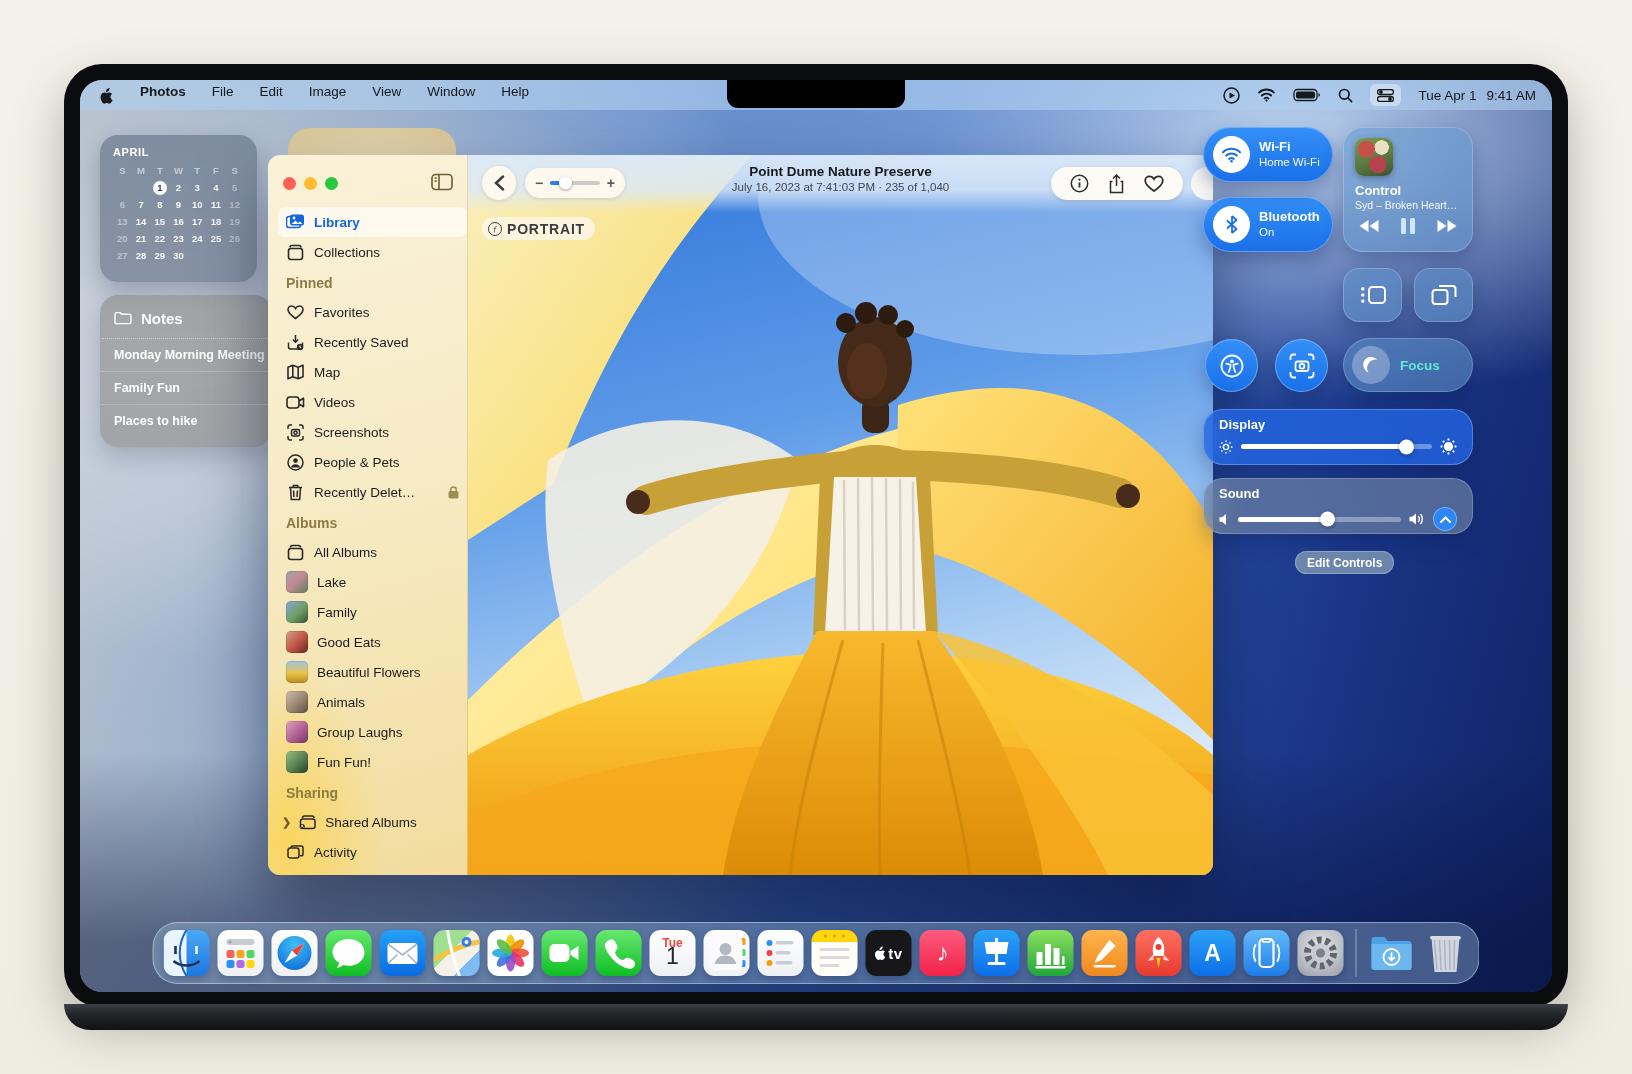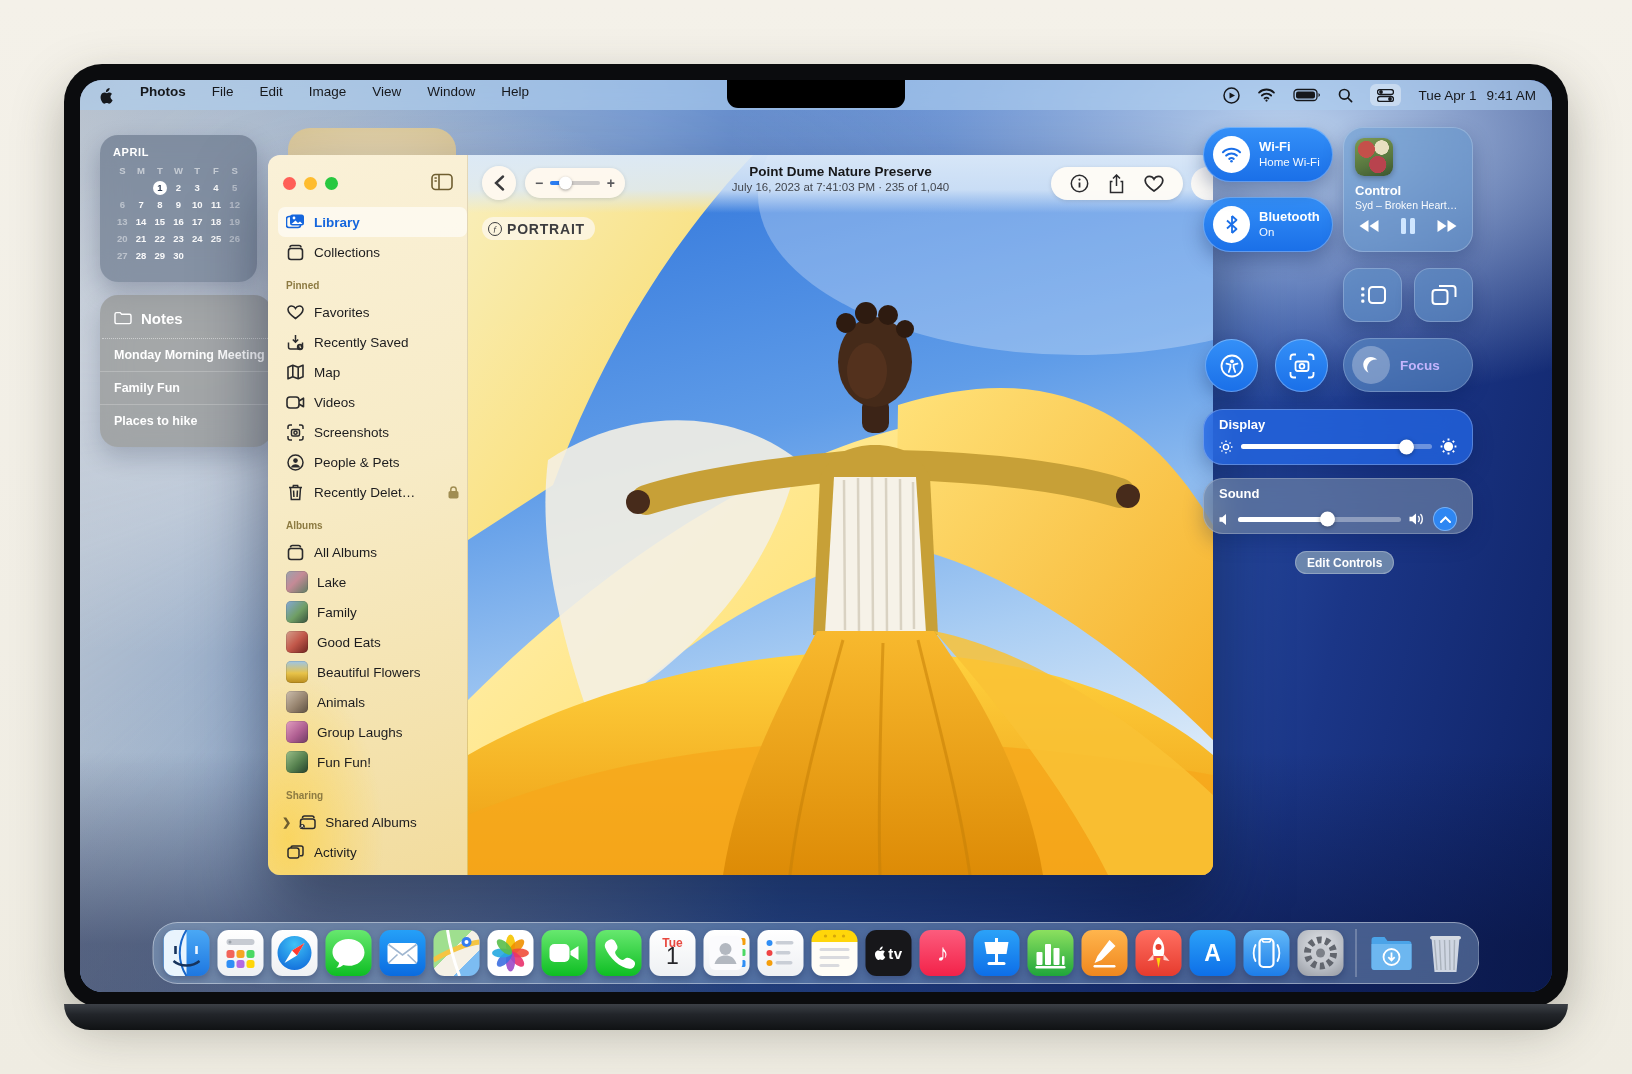--- a/index.html
+++ b/index.html
@@ -63,21 +63,21 @@
     border-right:1px solid rgba(120,100,40,.18); }
   .tlights { position:absolute; left:15px; top:22px; display:flex; gap:8px; }
   .tl { width:13px; height:13px; border-radius:50%; }
   .tl.red{ background:#ff5f57; } .tl.yellow{ background:#febc2e; } .tl.green{ background:#28c840; }
   .sb-toggle { position:absolute; right:14px; top:18px; width:22px; height:18px; color:#6f5e30; }
   .sb-list { position:absolute; left:10px; right:0; top:52px; }
   .sb-row { display:flex; align-items:center; gap:9px; height:30px; padding:0 8px; border-radius:7px; font-size:13.5px; color:#1c1c1e; }
   .sb-row .sb-ic { width:19px; height:19px; flex:0 0 19px; display:flex; align-items:center; justify-content:center; color:#2a2a2c; }
   .sb-row.sel { background:rgba(255,255,255,.6); color:#1566dd; font-weight:bold; }
   .sb-row.sel .sb-ic { color:#1566dd; }
-  .sb-h { height:30px; display:flex; align-items:flex-end; padding:0 8px 6px; font-size:10px; font-weight:bold; color:#8d7b42; }
+  .sb-h { height:30px; display:flex; align-items:flex-end; padding:0 8px 6px; font-size:14px; font-weight:bold; color:#8d7b42; }
   .sb-thumb { width:22px; height:22px; border-radius:5px; flex:0 0 22px; box-shadow:inset 0 0 0 .5px rgba(0,0,0,.2); }
   .sb-lock { margin-left:auto; color:#a08d52; }
   .sb-chev { color:#6f5e30; font-size:11px; margin-left:-4px; margin-right:-3px; font-weight:bold; }
   .t-lake{ background:linear-gradient(135deg,#9aa4ae 0%,#c58a96 45%,#5d7d62 100%); }
   .t-family{ background:linear-gradient(135deg,#86a8d8 0%,#6f9e64 55%,#37513d 100%); }
   .t-goodeats{ background:linear-gradient(135deg,#d5a08c 0%,#c2584a 50%,#6e241f 100%); }
   .t-flowers{ background:linear-gradient(180deg,#9cc5e8 0%,#e8c34a 55%,#b98c1e 100%); }
   .t-animals{ background:linear-gradient(135deg,#cdbfae 0%,#97846f 55%,#5c4f41 100%); }
   .t-laughs{ background:linear-gradient(135deg,#e3a0c0 0%,#b05f92 55%,#6e3a62 100%); }
   .t-funfun{ background:linear-gradient(135deg,#9cc08a 0%,#55804e 55%,#24402c 100%); }
@@ -108,21 +108,21 @@
   .cc-pill .pt1 { font-size:13px; font-weight:bold; line-height:1.25; }
   .cc-pill .pt2 { font-size:11.5px; opacity:.95; line-height:1.25; }
   .cc-card { position:absolute; border-radius:20px; background:rgba(96,150,205,.52); backdrop-filter:blur(18px); box-shadow:inset 0 0 0 1px rgba(255,255,255,.22), 0 8px 20px rgba(5,25,80,.28); }
   .cc-music { left:1263px; top:47px; width:130px; height:125px; padding:11px 12px; color:#fff; }
   .cc-art { width:38px; height:38px; border-radius:9px; background:radial-gradient(circle at 30% 30%, #c4504a 0 22%, transparent 23%), radial-gradient(circle at 70% 25%, #e8e0c0 0 18%, transparent 19%), radial-gradient(circle at 60% 70%, #b8434e 0 24%, transparent 25%), linear-gradient(160deg,#7d9a52 0%,#58773f 60%,#3c5530 100%); box-shadow:0 2px 6px rgba(0,0,0,.3); }
   .cc-mt1 { font-size:13px; font-weight:bold; margin-top:7px; }
   .cc-mt2 { font-size:10.5px; opacity:.95; margin-top:1px; white-space:nowrap; overflow:hidden; }
   .cc-trans { display:flex; align-items:center; justify-content:space-between; margin-top:7px; padding:0 4px; }
   .cc-sq { position:absolute; width:59px; height:54px; border-radius:16px; background:rgba(96,150,205,.52); backdrop-filter:blur(18px); box-shadow:inset 0 0 0 1px rgba(255,255,255,.22), 0 8px 18px rgba(5,25,80,.28); display:flex; align-items:center; justify-content:center; color:#fff; }
   .cc-round { position:absolute; width:53px; height:53px; border-radius:50%; background:linear-gradient(180deg,#3490f8 0%,#1a6fe8 100%); box-shadow:inset 0 0 0 1px rgba(255,255,255,.3), 0 8px 18px rgba(5,25,80,.3); display:flex; align-items:center; justify-content:center; color:#fff; }
-  .cc-focus { position:absolute; left:1263px; top:258px; width:130px; height:54px; border-radius:27px; background:rgba(96,150,205,.52); backdrop-filter:blur(18px); box-shadow:inset 0 0 0 1px rgba(255,255,255,.22), 0 8px 18px rgba(5,25,80,.28); display:flex; align-items:center; gap:10px; padding:0 9px; color:#c4b5fd; }
+  .cc-focus { position:absolute; left:1263px; top:258px; width:130px; height:54px; border-radius:27px; background:rgba(96,150,205,.52); backdrop-filter:blur(18px); box-shadow:inset 0 0 0 1px rgba(255,255,255,.22), 0 8px 18px rgba(5,25,80,.28); display:flex; align-items:center; gap:10px; padding:0 9px; color:#5eead4; }
   .cc-focus .mooncirc { width:38px; height:38px; border-radius:50%; background:rgba(255,255,255,.28); display:flex; align-items:center; justify-content:center; }
   .cc-focus .flabel { font-size:13.5px; font-weight:bold; }
   .cc-slider-card { position:absolute; left:1123px; width:270px; height:56px; border-radius:20px; padding:8px 16px 0; color:#fff; }
   .cc-display { top:329px; background:rgba(35,105,235,.72); backdrop-filter:blur(16px); box-shadow:inset 0 0 0 1px rgba(255,255,255,.25), 0 8px 20px rgba(5,25,80,.3); }
   .cc-sound { top:398px; background:rgba(120,140,168,.6); backdrop-filter:blur(16px); box-shadow:inset 0 0 0 1px rgba(255,255,255,.22), 0 8px 20px rgba(5,25,80,.25); }
   .cc-sl-label { font-size:13px; font-weight:bold; }
   .cc-sl-row { display:flex; align-items:center; gap:8px; margin-top:6px; }
   .cc-track { position:relative; flex:1; height:5px; border-radius:3px; background:rgba(255,255,255,.35); }
   .cc-fill { position:absolute; left:0; top:0; bottom:0; border-radius:3px; background:#fff; }
   .cc-knob { position:absolute; right:-7px; top:50%; transform:translateY(-50%); width:15px; height:15px; border-radius:50%; background:#fff; box-shadow:0 1px 4px rgba(0,0,0,.35); }

